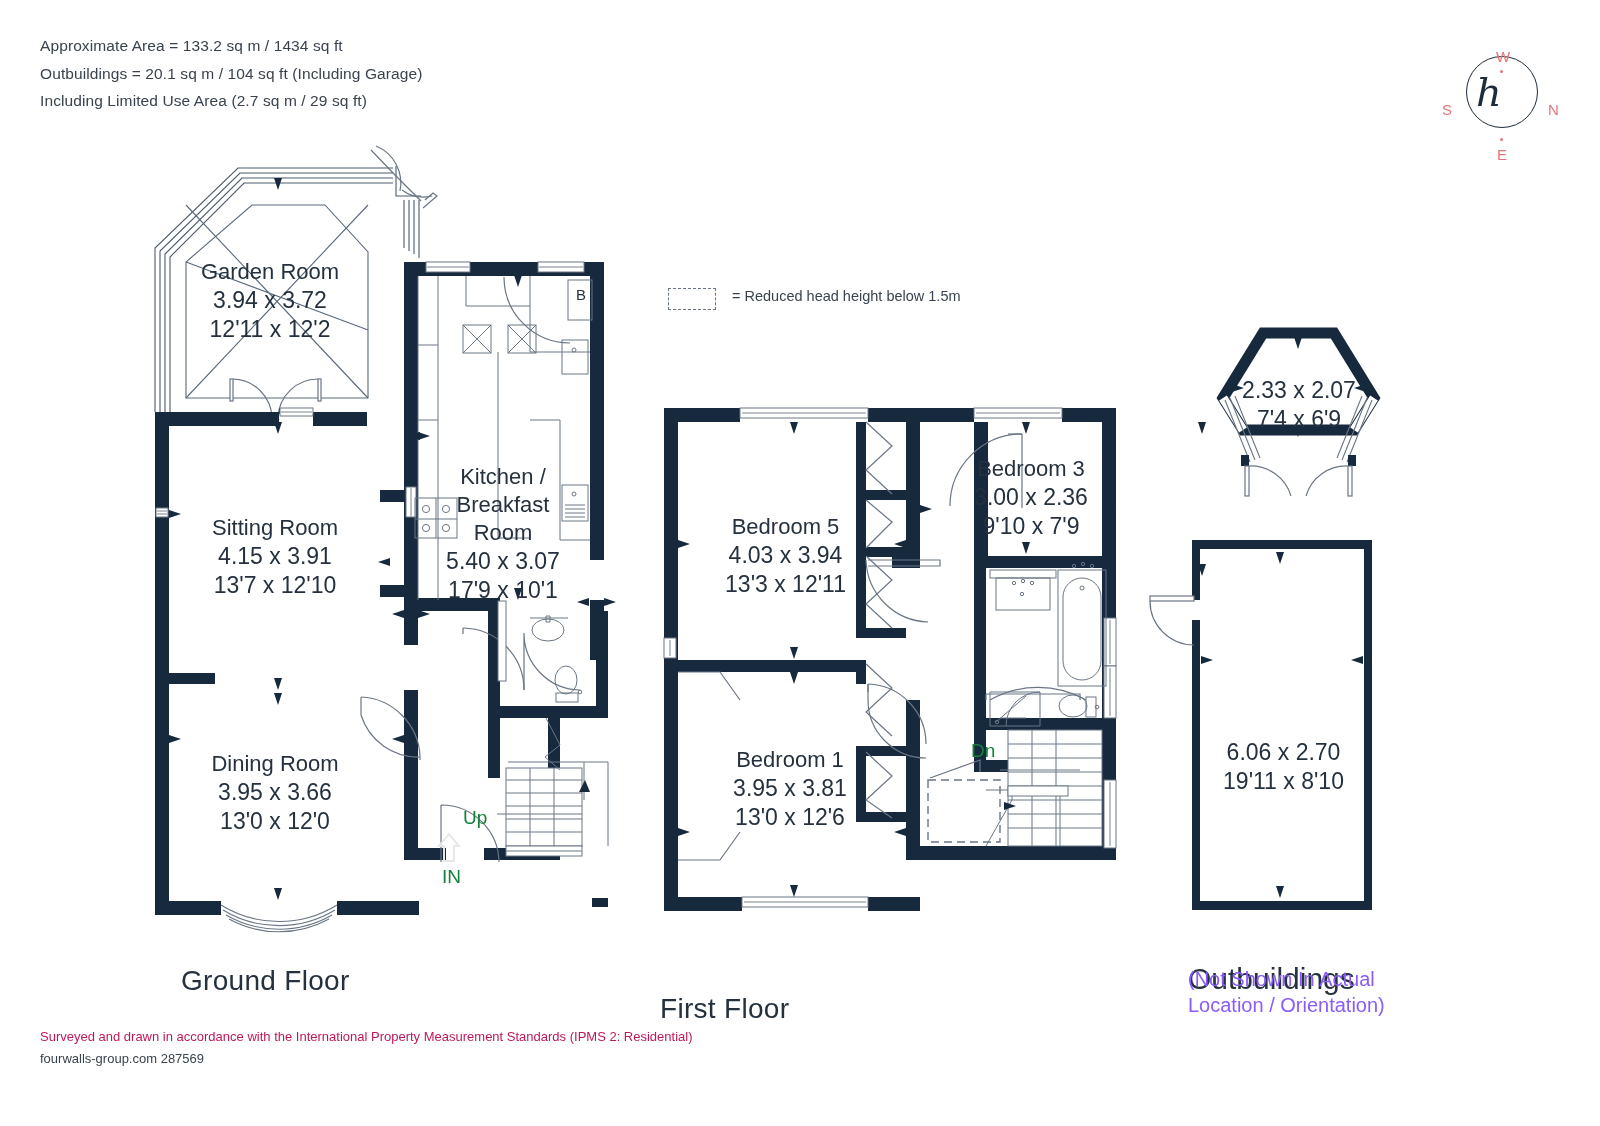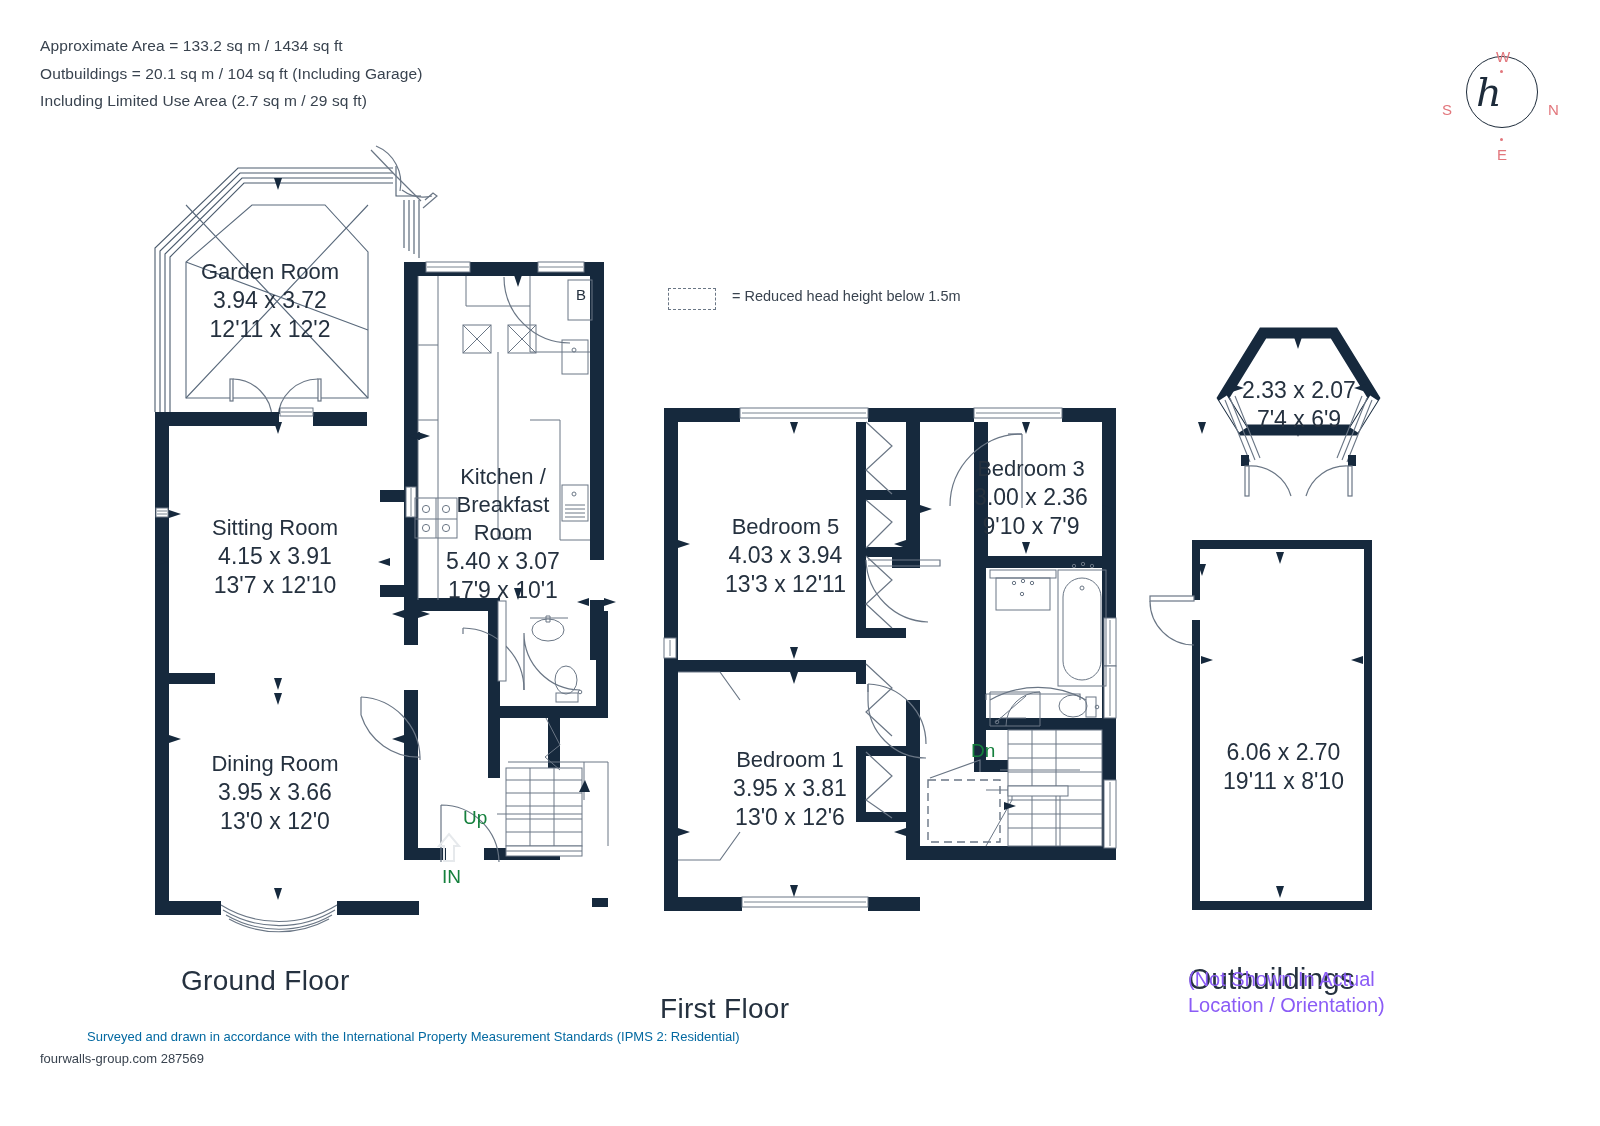--- a/index.html
+++ b/index.html
@@ -27,21 +27,21 @@
   .legend .box{width:46px;height:20px;border:1.4px dashed #6a7685;}
   .legend .txt{font-size:14.5px;color:#39434f;}
 
   .floorTitle{position:absolute;font-size:28px;color:#25313f;letter-spacing:.3px;}
   .gfTitle{left:140px;top:965px;margin-left:41px;}
   .ffTitle{left:660px;top:965px;margin-top:28px;}
   .obTitle{position:absolute;left:1188px;top:926px;font-size:30px;color:#25313f;margin-top:36px;}
   .obSub{position:absolute;left:1188px;top:966px;font-size:20px;line-height:26px;color:#8b5cf6;width:260px;}
 
   .footer{position:absolute;left:40px;top:1026px;}
-  .footer .l1{font-size:13px;color:#0369a1;line-height:22px;margin-left:47px;}
+  .footer .l1{font-size:13px;color:#be185d;line-height:22px;}
   .footer .l2{font-size:13px;color:#39434f;line-height:22px;}
 
   .lbl{position:absolute;text-align:center;color:#25313f;}
   .lbl .nm{font-size:22px;line-height:28px;white-space:pre-line;}
   .lbl .d1{font-size:23px;line-height:29px;}
   .lbl .d2{font-size:23px;line-height:29px;}
   .small{position:absolute;font-size:19px;color:#15803d;}
   .tiny{position:absolute;font-size:15px;color:#25313f;}
 
   svg{position:absolute;left:0;top:0;}

